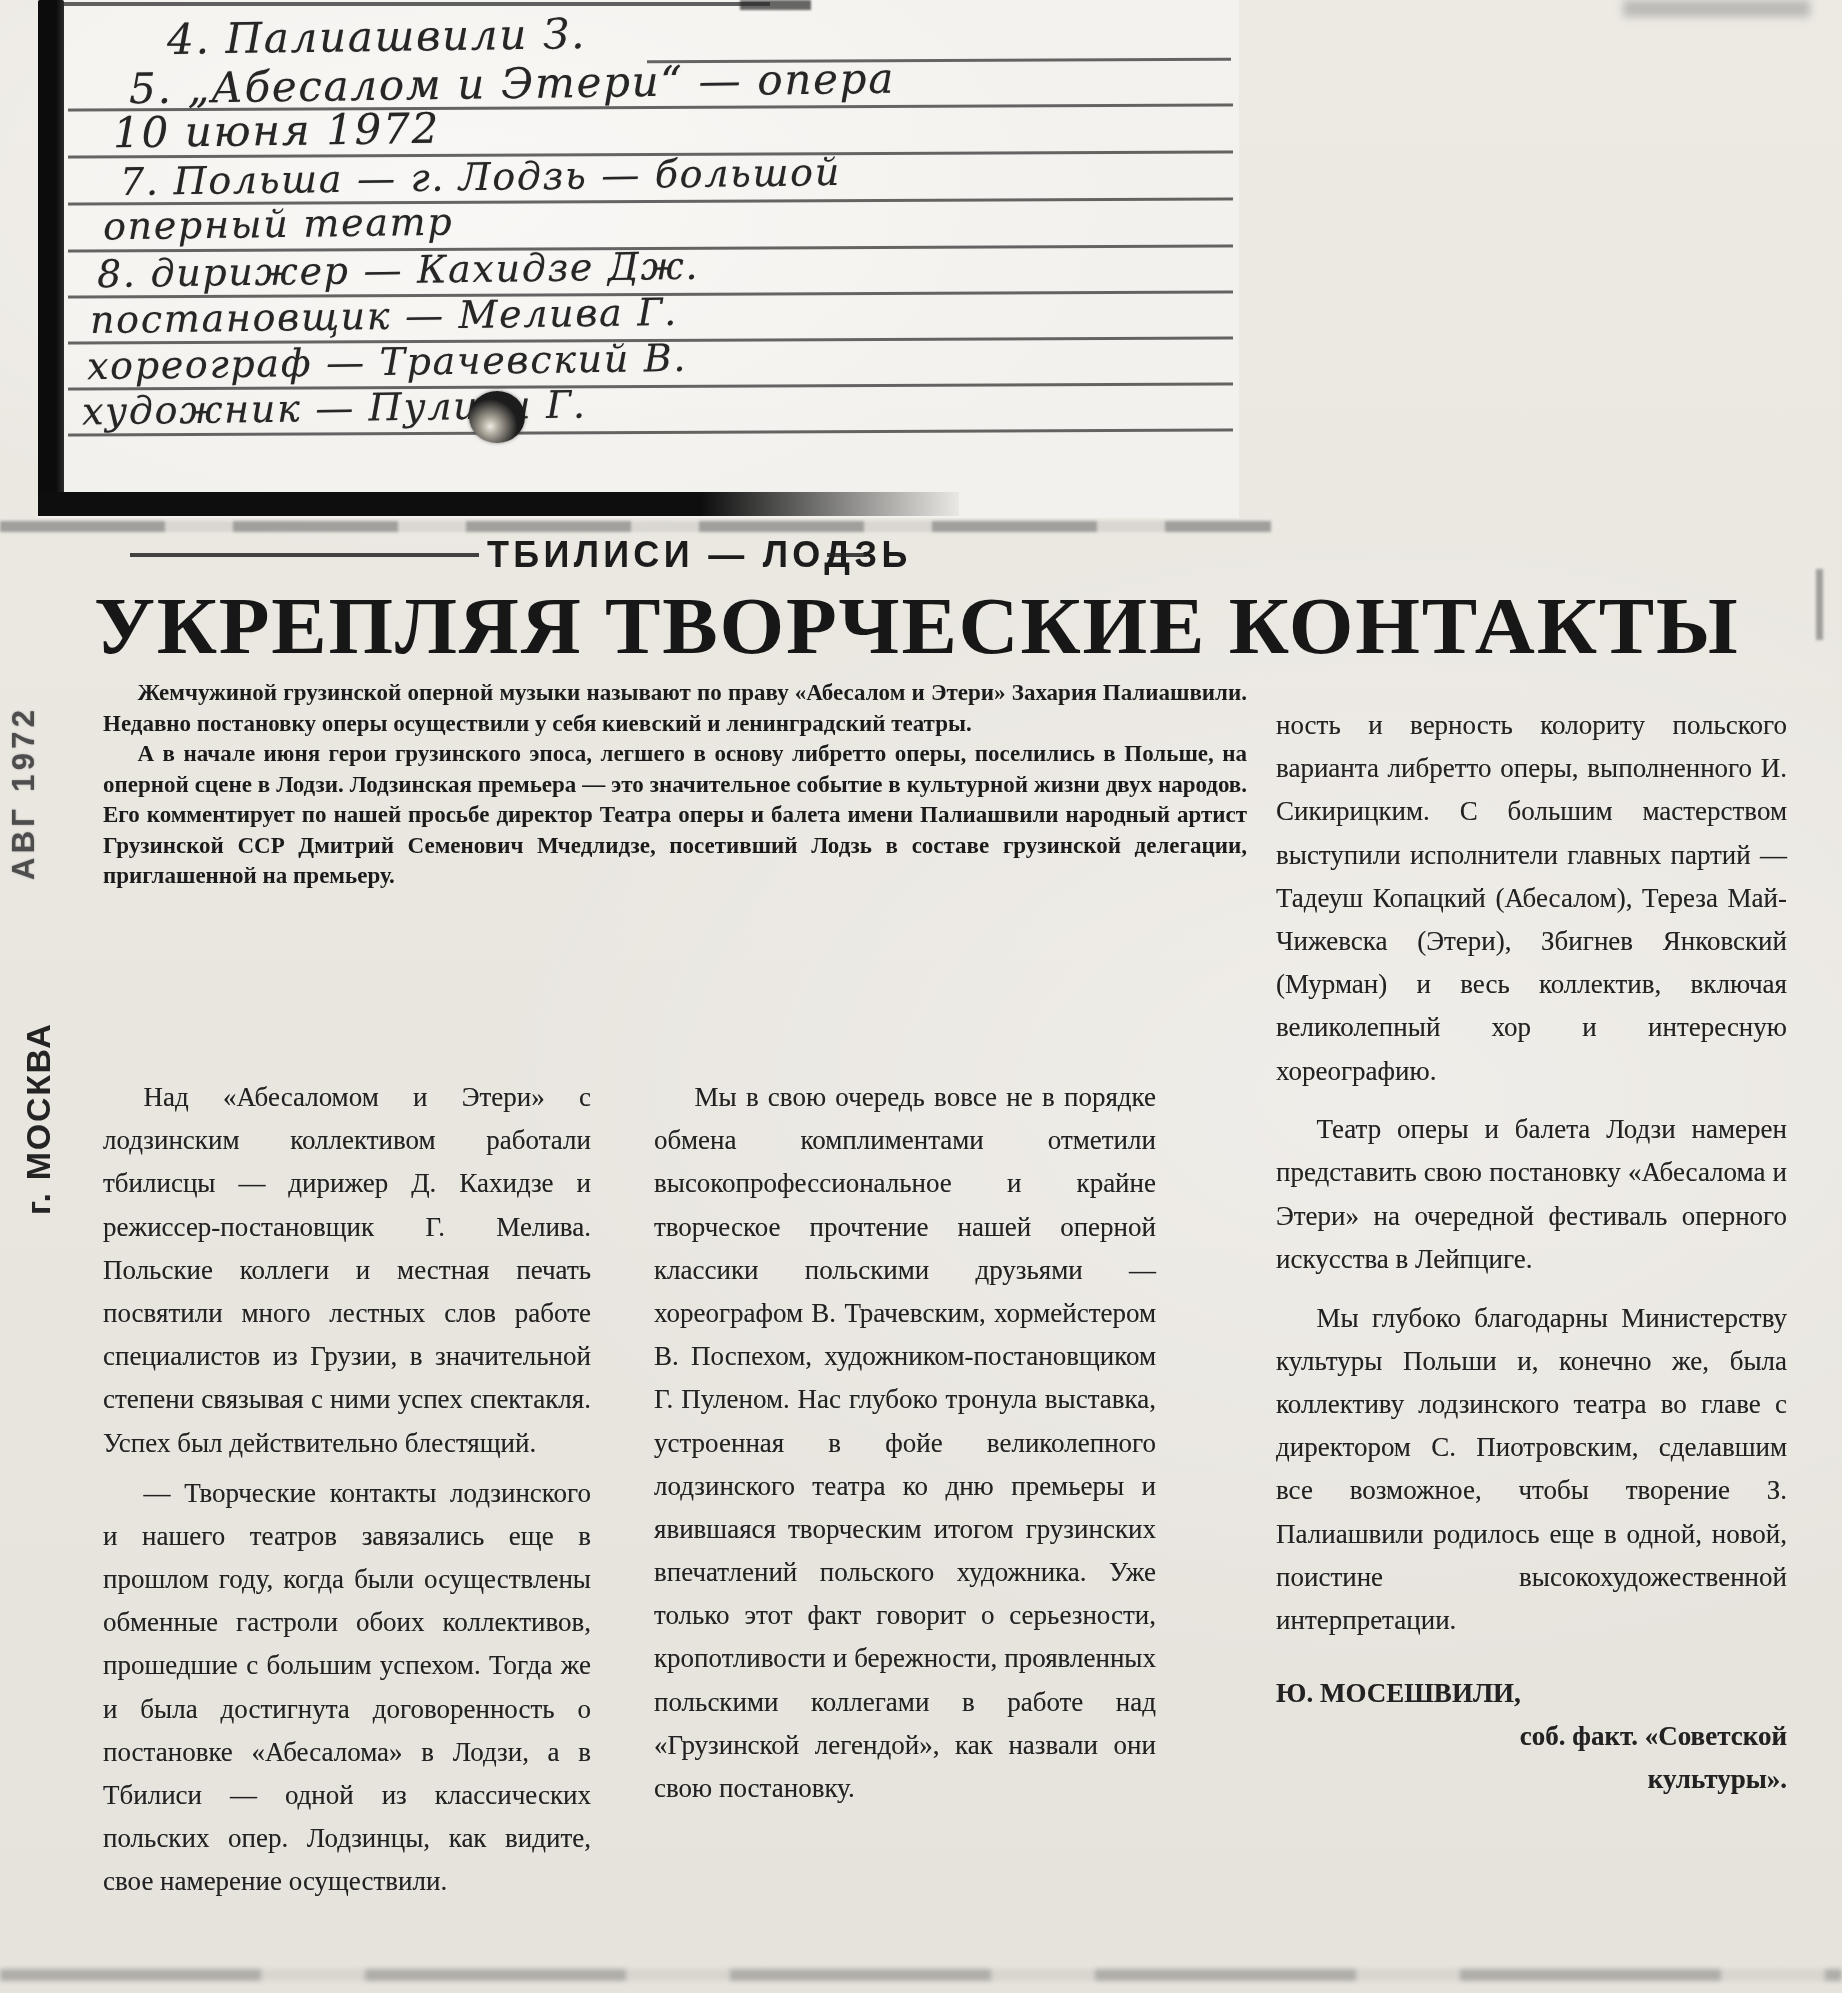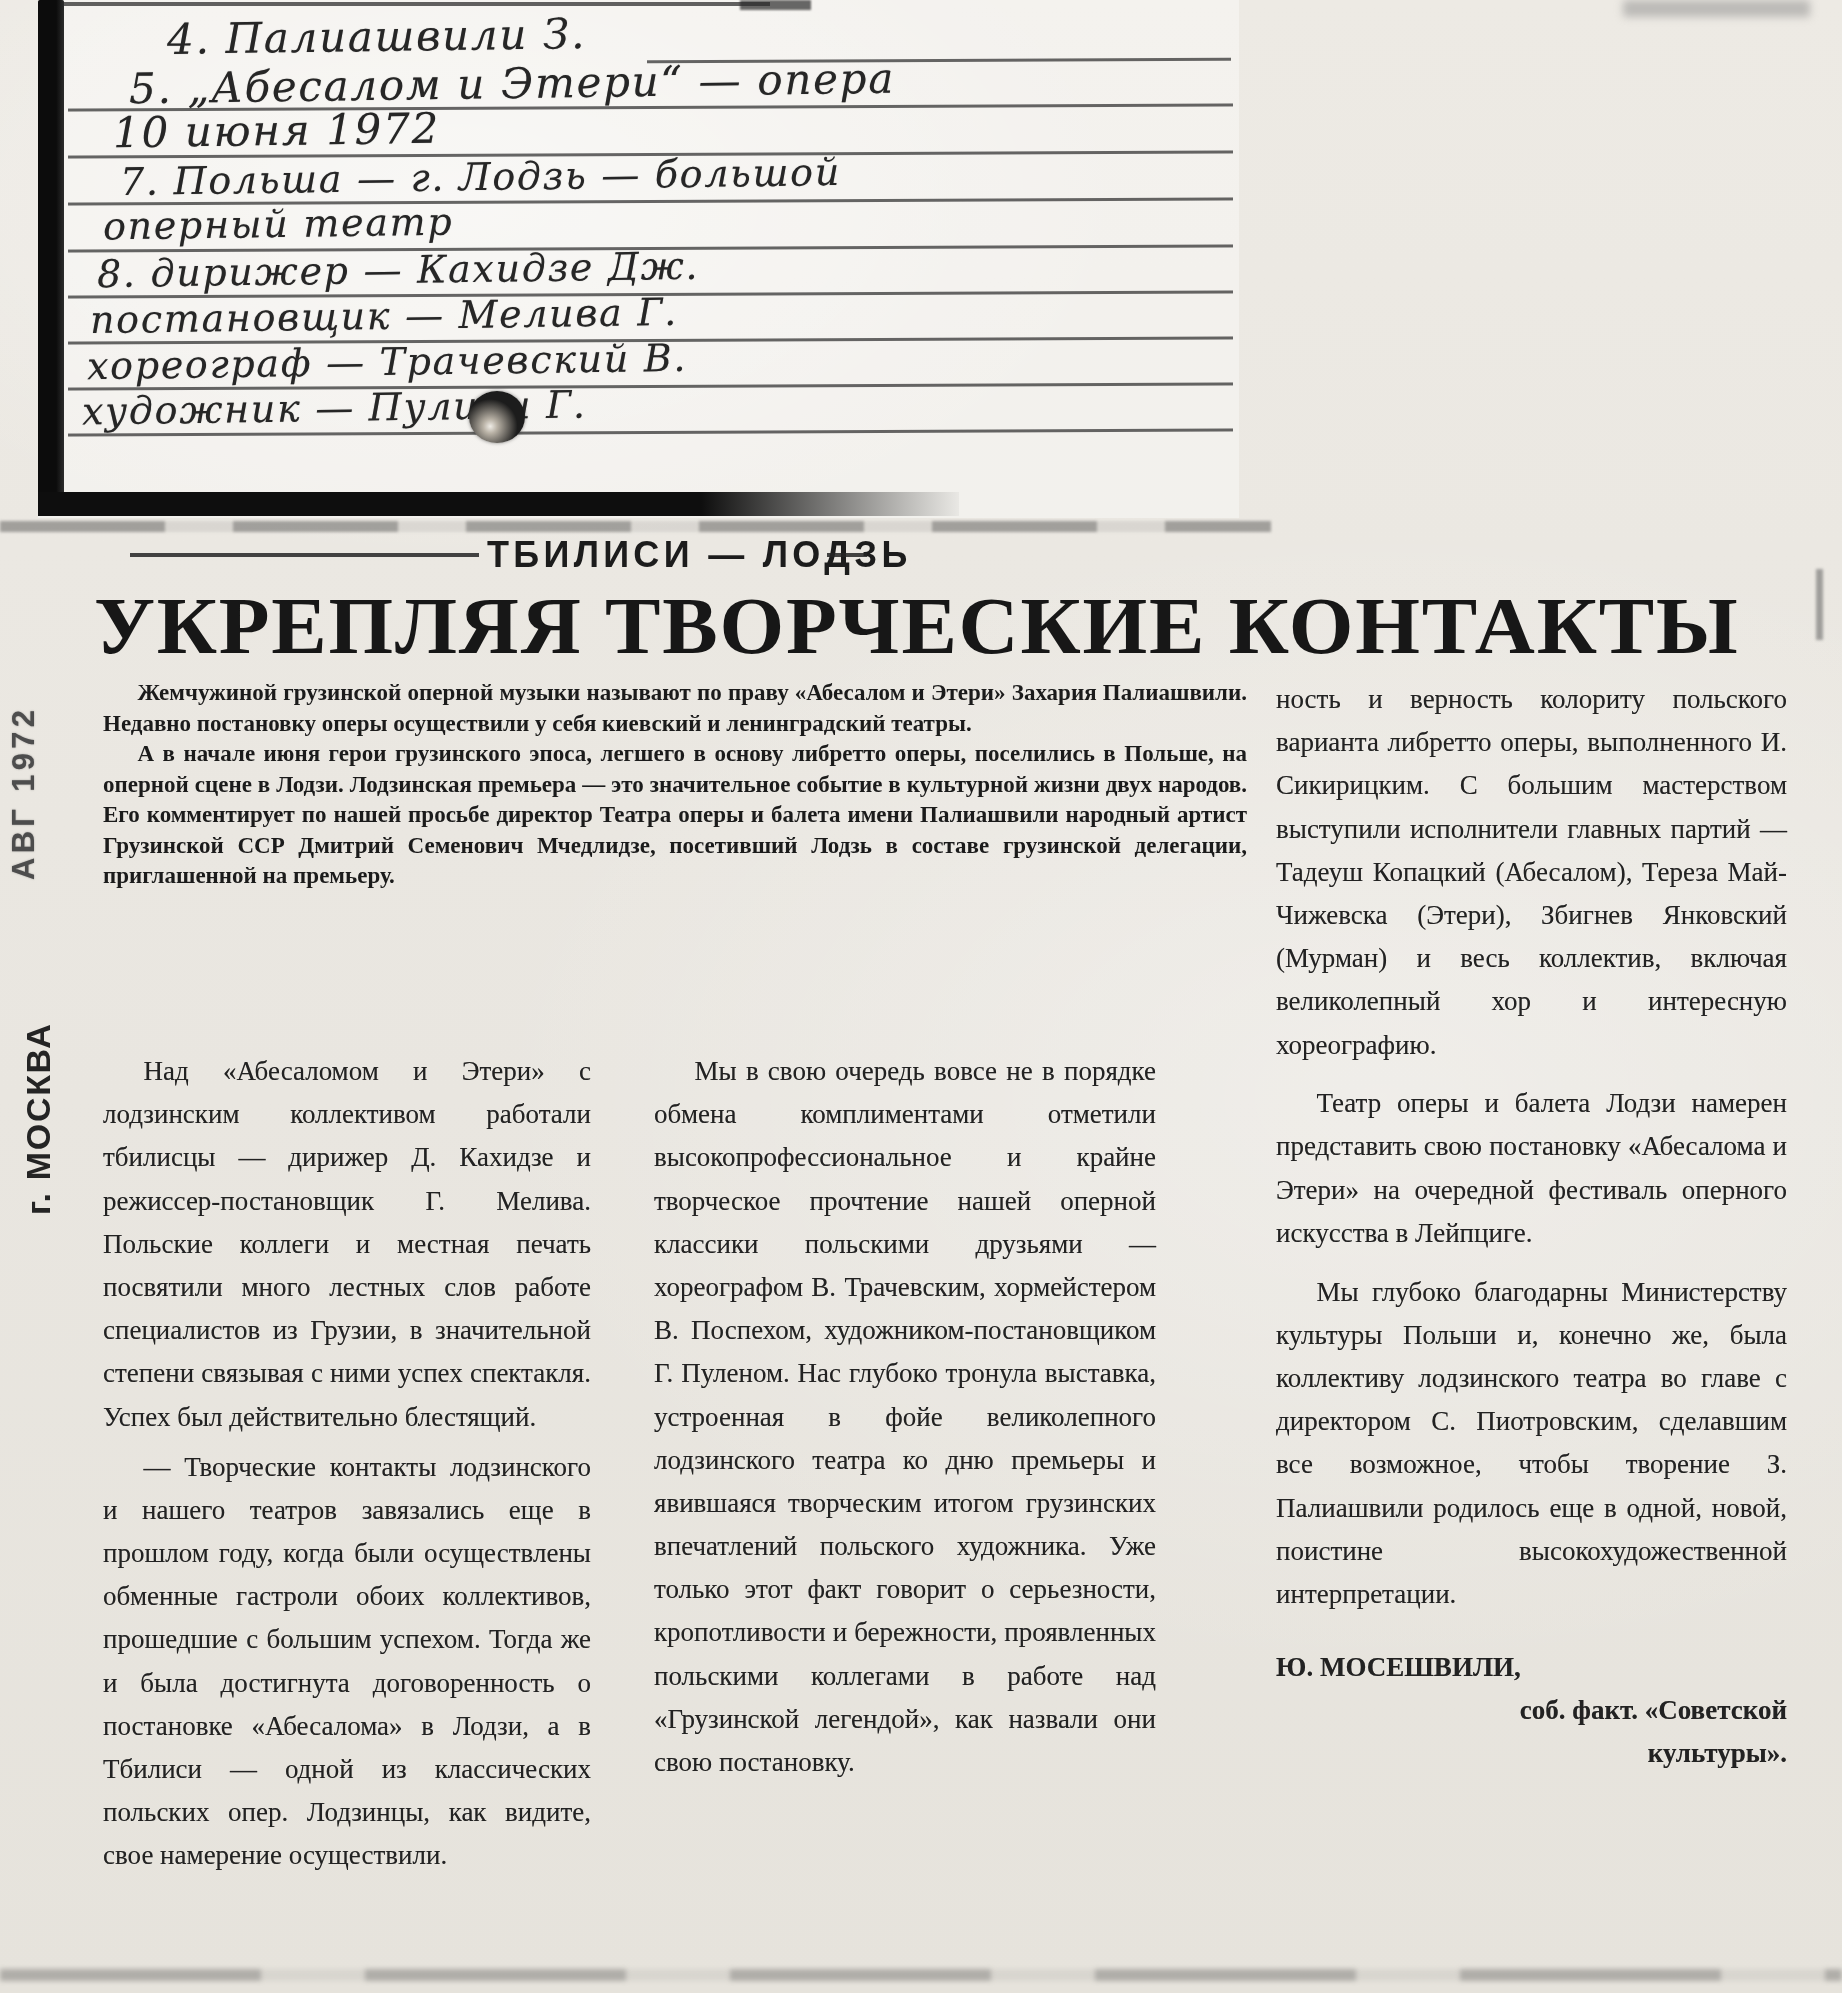--- a/index.html
+++ b/index.html
@@ -77,21 +77,21 @@
     letter-spacing:1.7px; color:#242424; }
   .stamp-date { left:42px; top:843px; height:37px; line-height:37px; font-size:31px;
     letter-spacing:4.3px; color:#4d4d4d; text-shadow:0 0 1.7px rgba(60,60,60,.5); }
 
   
   .lead { position:absolute; left:103px; top:678px; width:1144px;
     font-size:23px; font-weight:bold; line-height:1.33; text-align:justify; color:#1b1b1b; }
   .lead p { text-indent:1.5em; }
 
   .col { position:absolute; font-size:27px; line-height:1.6; text-align:justify; color:#222;
-    text-shadow:0 0 0.4px rgba(30,30,30,.35); }
+    text-shadow:0 0 0.4px rgba(30,30,30,.35);margin-top:26px; }
   .col p { text-indent:1.5em; margin-bottom:7px; }
   .col1 { left:103px;  top:1050px; width:488px; }
   .col2 { left:654px;  top:1050px; width:502px; }
   .col3 { left:1276px; top:678px;  width:511px; }
   .col3 p { margin-bottom:15.6px; }
   p.cont { text-indent:0; }
   p.spread { text-align-last:justify; }
 
   .signature { margin-top:29.5px; font-weight:bold; }
   .sig-author { padding-right:130px; }

